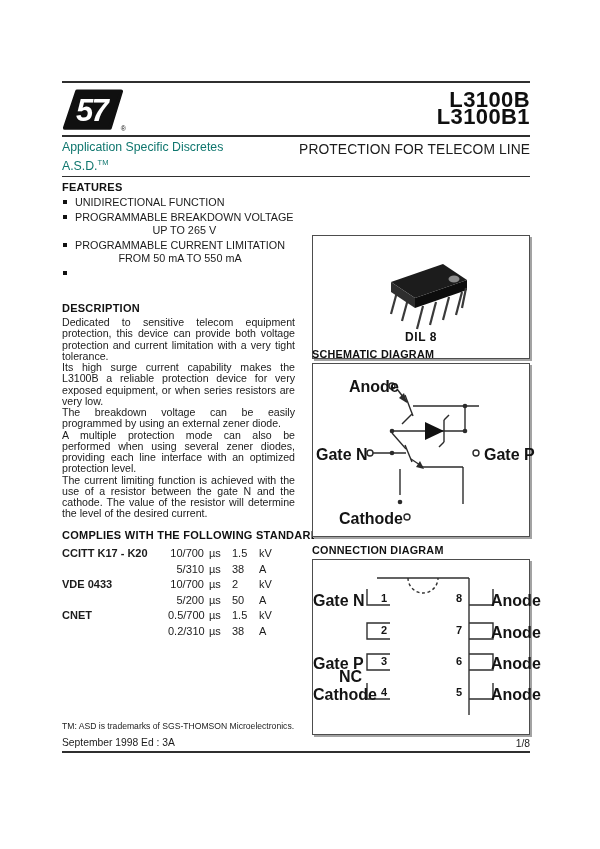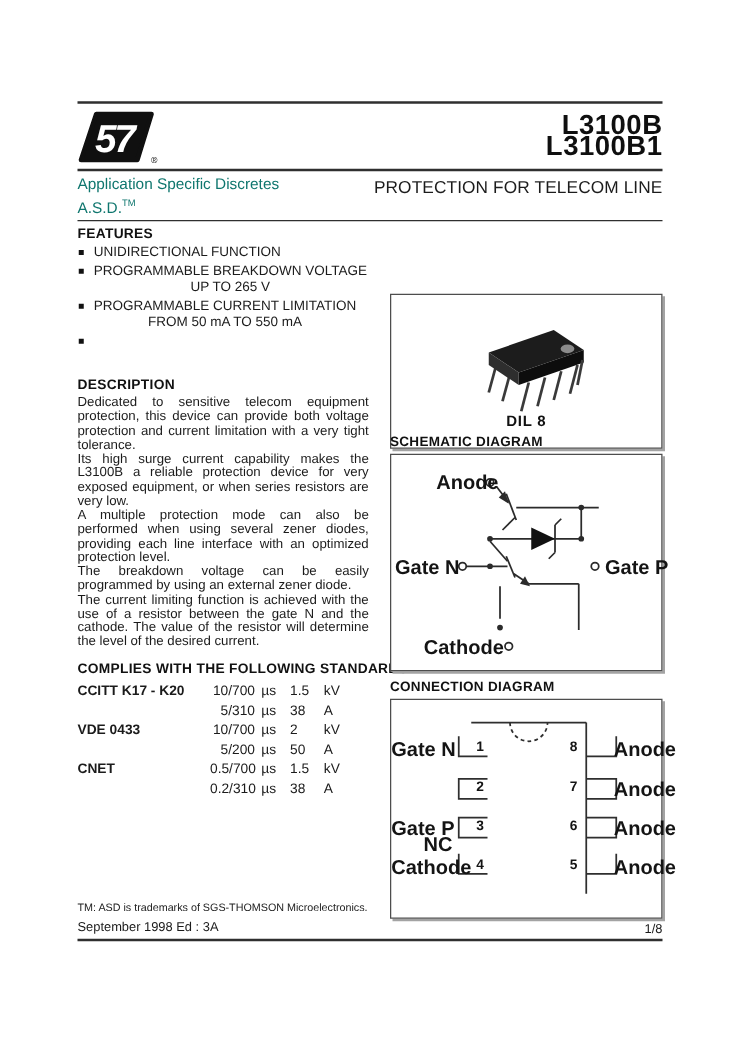--- a/index.html
+++ b/index.html
@@ -111,22 +111,22 @@
     </div>
     <div class="feat-item">
       <span class="bullet"></span>
     </div>
   </div>
 
   <div class="sechead" style="top:302px;left:62px;">DESCRIPTION</div>
   <div class="descr">
     <p>Dedicated to sensitive telecom equipment protection, this device can provide both voltage protection and current limitation with a very tight tolerance.</p>
     <p>Its high surge current capability makes the L3100B a reliable protection device for very exposed equipment, or when series resistors are very low.</p>
+    <p>The breakdown voltage can be easily programmed by using an external zener diode.</p>
     <p>A multiple protection mode can also be performed when using several zener diodes, providing each line interface with an optimized protection level.</p>
-    <p>The breakdown voltage can be easily programmed by using an external zener diode.</p>
     <p>The current limiting function is achieved with the use of a resistor between the gate N and the cathode. The value of the resistor will determine the level of the desired current.</p>
   </div>
 
   <div class="sechead" style="top:529px;left:62px;">COMPLIES WITH THE FOLLOWING STANDARDS :</div>
   <div class="stdtable">
     <div class="stdrow">
       <span class="c-name">CCITT K17 - K20</span>
         <span class="c-pulse">10/700</span>
         <span class="c-tu">µs</span>
         <span>1.5</span>

